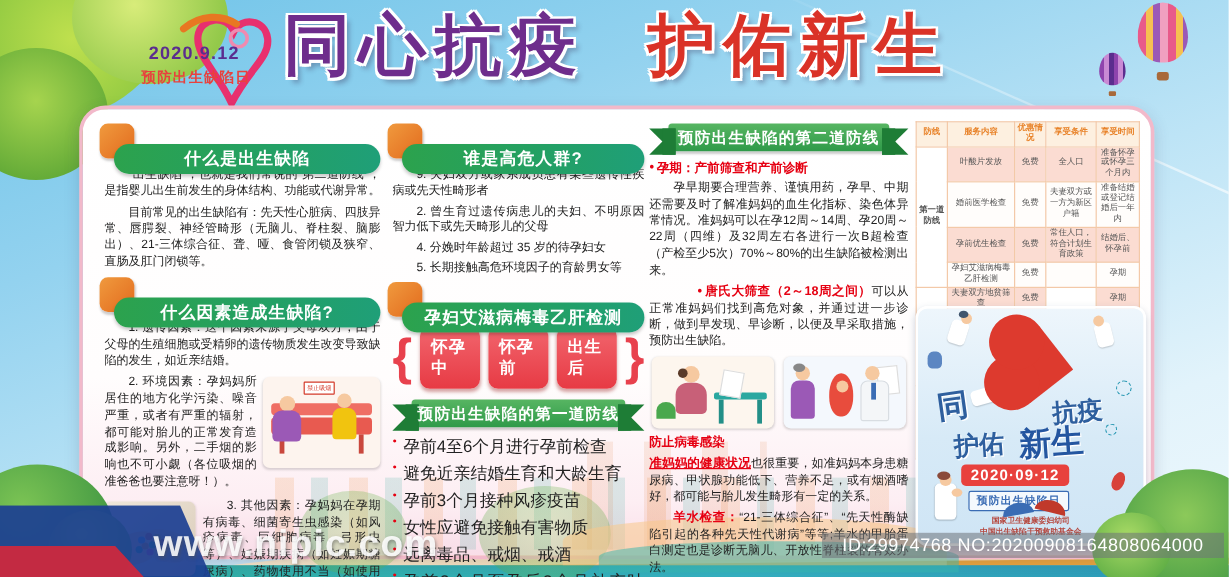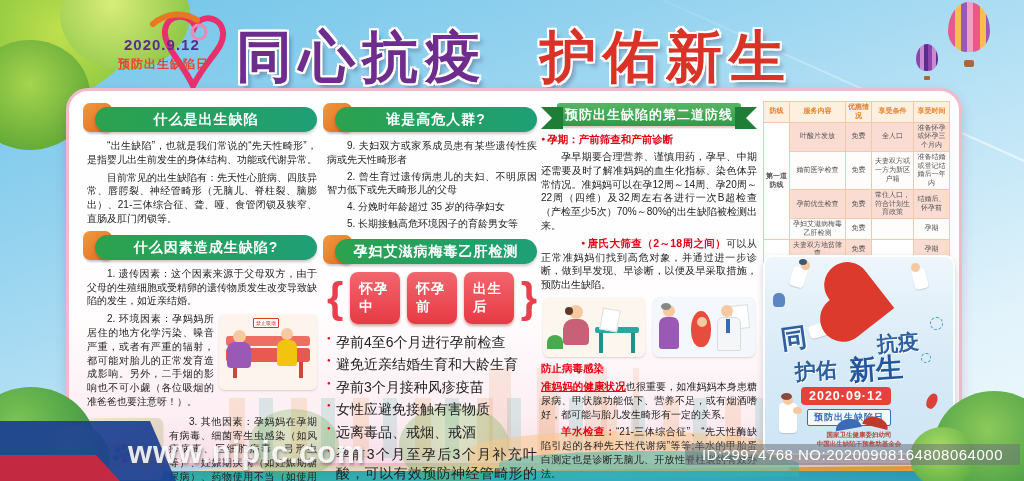--- a/index.html
+++ b/index.html
@@ -24,40 +24,40 @@
   .balloon .env{border-radius:50% 50% 46% 46%/58% 58% 42% 42%;}
   .b1 .env{width:42px;height:50px;background:repeating-linear-gradient(90deg,#e85a8a 0 7px,#f6c051 7px 13px,#9b59b6 13px 19px,#f0a0c0 19px 25px);}
   .b1 .basket{width:10px;height:7px;background:#a8693a;margin:8px auto 0;border-radius:2px;}
   .b2 .env{width:22px;height:27px;background:repeating-linear-gradient(90deg,#8e44ad 0 4px,#c98ad4 4px 8px,#5b2d8e 8px 12px);}
   .b2 .basket{width:6px;height:4px;background:#a8693a;margin:5px auto 0;border-radius:1px;}
   
   .logo{position:absolute;left:118px;top:6px;width:130px;z-index:1;text-align:center;}
   .logo svg{display:block;margin:0 auto;}
   .logo .d{color:#5b2d8e;font-weight:bold;font-size:15px;letter-spacing:1px;position:absolute;left:6px;top:30px;white-space:nowrap;}
   .logo .day{color:#e8413d;font-weight:bold;font-size:12px;letter-spacing:1px;position:absolute;left:0px;top:50px;white-space:nowrap;}
-  .big-title{position:absolute;top:20px;font-weight:bold;font-size:56px;letter-spacing:7px;z-index:1;white-space:nowrap;
+  .big-title{position:absolute;top:1px;font-weight:bold;font-size:56px;letter-spacing:7px;z-index:1;white-space:nowrap;
     text-shadow:-2px 0 #fff,2px 0 #fff,0 -2px #fff,0 2px #fff,-2px -2px #fff,2px 2px #fff,-2px 2px #fff,2px -2px #fff,4px 5px 4px rgba(40,20,60,.3);}
   .t-purple{left:236px;color:#6e2d8c;}
   .t-red{left:540px;color:#da3227;}
   
   .panel{position:absolute;left:66px;top:88px;width:890px;height:372px;z-index:2;
     background:linear-gradient(180deg,#ffffff 0%,#fffdfd 60%,#fdeef3 88%,#f9dde8 100%);
     border:3px solid #f2b9ca;border-radius:22px;box-shadow:0 5px 12px rgba(60,60,90,.18);}
   .city{position:absolute;left:160px;right:180px;bottom:5px;height:60px;opacity:.15;z-index:0;
     background:repeating-linear-gradient(90deg,#e67e22 0 16px,transparent 16px 30px,#1a9e8f 30px 44px,transparent 44px 62px);}
   .city2{position:absolute;left:420px;right:320px;bottom:5px;height:90px;opacity:.10;z-index:0;
     background:repeating-linear-gradient(90deg,#d35400 0 22px,transparent 22px 48px);}
   .soft-green{position:absolute;border-radius:50%;opacity:.28;z-index:0;background:radial-gradient(circle,#9ad45e,#55a83e 80%);}
   .wave-cream{position:absolute;left:400px;width:320px;bottom:-8px;height:40px;background:#f7c98b;opacity:.55;border-radius:100% 100% 0 0;z-index:0;}
   .wave-teal{position:absolute;left:430px;width:300px;bottom:-14px;height:26px;background:#35b5ae;opacity:.5;border-radius:100% 100% 0 0;z-index:0;}
   .col{position:absolute;z-index:1;}
   
   .hdrA{position:relative;height:25px;margin-bottom:7px;}
   .hdrA .tab{position:absolute;left:-4px;top:-4px;width:29px;height:29px;border-radius:7px;background:linear-gradient(135deg,#f09a3e,#e26a1d);box-shadow:1px 2px 2px rgba(0,0,0,.2);}
-  .hdrA .bar{position:absolute;left:8px;right:0;top:0;height:25px;border-radius:13px;background:linear-gradient(90deg,#2ca24d,#23a065 60%,#1f9f78);
+  .hdrA .bar{position:absolute;left:8px;right:0;top:13px;height:25px;border-radius:13px;background:linear-gradient(90deg,#2ca24d,#23a065 60%,#1f9f78);
     color:#fff;font-weight:bold;font-size:14px;line-height:25px;text-align:center;letter-spacing:1px;box-shadow:0 2px 3px rgba(0,0,0,.22);}
   
   .ribbon{position:relative;margin:0 16px 7px;background:linear-gradient(180deg,#57b562,#2f9a49);color:#fff;text-align:center;
     font-weight:bold;font-size:13px;height:23px;line-height:23px;border-radius:3px;letter-spacing:1px;z-index:1;box-shadow:0 2px 2px rgba(0,0,0,.2);}
   .ribbon::before,.ribbon::after{content:"";position:absolute;top:4px;border:11px solid #1e7d36;z-index:-1;}
   .ribbon::before{left:-16px;border-left-color:transparent;}
   .ribbon::after{right:-16px;border-right-color:transparent;}
   
   .p{font-size:10px;line-height:1.38;color:#222;text-align:justify;text-indent:2em;margin:4px 0;}
   .p.tight{margin:3px 0;}
@@ -163,21 +163,21 @@
     <div class="soft-green" style="left:180px;bottom:-16px;width:90px;height:70px;"></div>
     <div class="soft-green" style="left:330px;bottom:-22px;width:110px;height:80px;"></div>
     <div class="wave-cream"></div>
     <div class="wave-teal"></div>
 
     <div class="col" style="left:18px;top:16px;width:230px;">
       <div class="hdrA">
         <div class="tab"></div>
         <div class="bar">什么是出生缺陷</div>
       </div>
-      <div class="p">“出生缺陷”，也就是我们常说的“先天性畸形”，是指婴儿出生前发生的身体结构、功能或代谢异常。</div>
+      <div class="p">“出生缺陷”，也就是我们常说的“第二道防线”，是指婴儿出生前发生的身体结构、功能或代谢异常。</div>
       <div class="p">目前常见的出生缺陷有：先天性心脏病、四肢异常、唇腭裂、神经管畸形（无脑儿、脊柱裂、脑膨出）、21-三体综合征、聋、哑、食管闭锁及狭窄、直肠及肛门闭锁等。</div>
       <div class="hdrA" style="margin-top:9px;">
         <div class="tab"></div>
         <div class="bar">什么因素造成生缺陷?</div>
       </div>
       <div class="p">1. 遗传因素：这个因素来源于父母双方，由于父母的生殖细胞或受精卵的遗传物质发生改变导致缺陷的发生，如近亲结婚。</div>
       <div class="clearfix">
         <div class="illo bench-illo">
           <div class="sign">禁止吸烟</div>
           <div class="back"></div>
@@ -214,20 +214,21 @@
         <div class="tab"></div>
         <div class="bar">孕妇艾滋病梅毒乙肝检测</div>
       </div>
       <div class="defense-row">
         <span class="brace">{</span>
         <span class="btn-red">怀孕中</span>
         <span class="btn-red">怀孕前</span>
         <span class="btn-red">出生后</span>
         <span class="brace">}</span>
       </div>
+      <div class="ribbon">预防出生缺陷的第一道防线</div>
       <div class="dot-li">孕前4至6个月进行孕前检查</div>
       <div class="dot-li">避免近亲结婚生育和大龄生育</div>
       <div class="dot-li">孕前3个月接种风疹疫苗</div>
       <div class="dot-li">女性应避免接触有害物质</div>
       <div class="dot-li">远离毒品、戒烟、戒酒</div>
       <div class="dot-li">孕前3个月至孕后3个月补充叶酸，可以有效预防神经管畸形的发生</div>
 
     </div>
 
     <div class="col" style="left:472px;top:12px;width:216px;">

